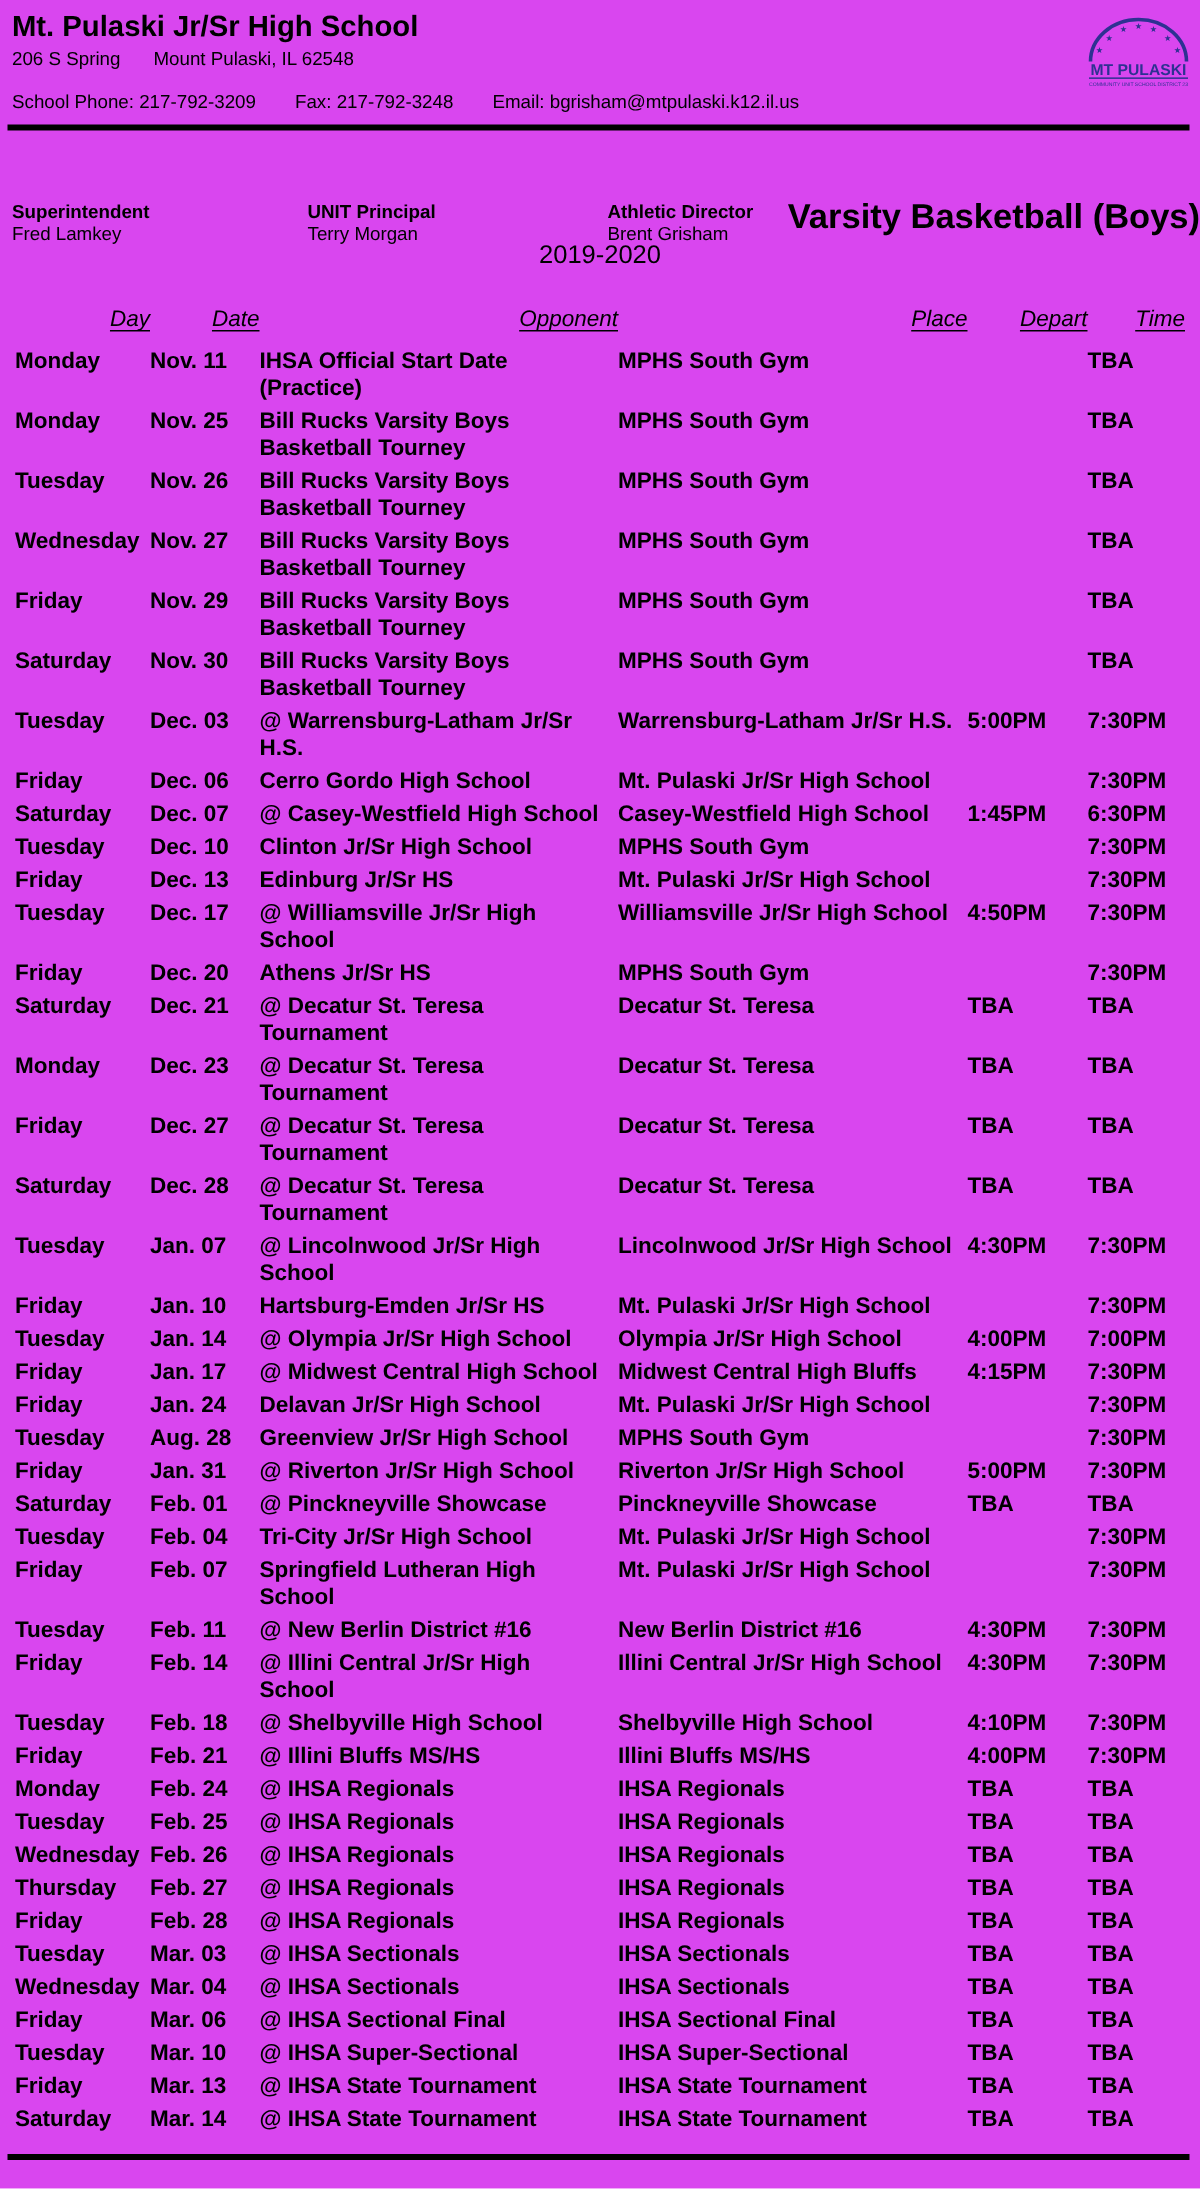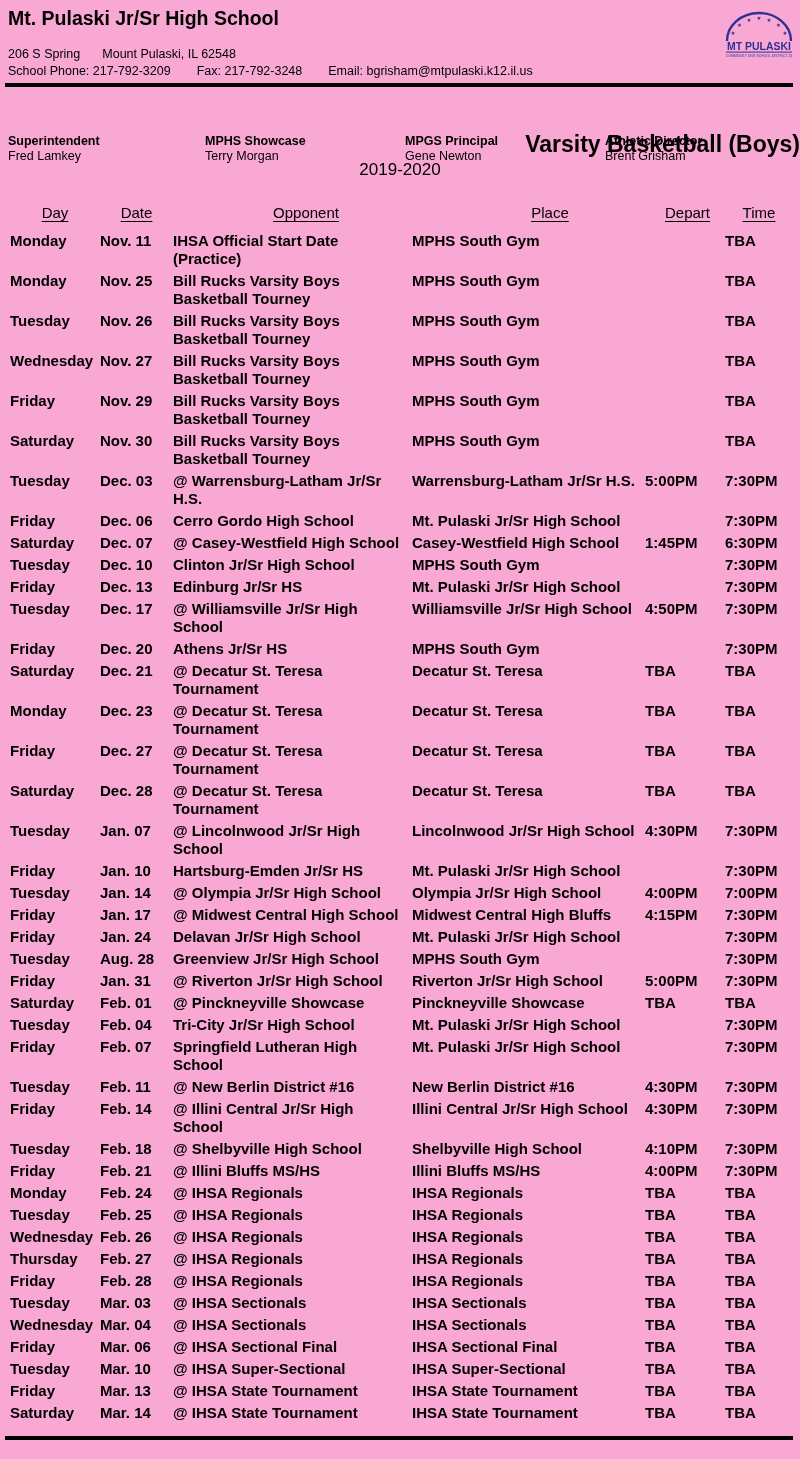--- a/index.html
+++ b/index.html
@@ -1,47 +1,47 @@
 <!DOCTYPE html>
 <html><head>
 <meta charset="utf-8">
 <style>
   html,body{margin:0;padding:0;background:#fff;}
   .page{
-    position:relative;width:800px;height:1459px;background:#f9a8d4;
+    position:relative;width:800px;height:1459px;background:#d946ef;
     font-family:"Liberation Sans",sans-serif;color:#000;overflow:hidden;
   }
   
   .letterhead{position:absolute;top:7px;left:8px;right:90px;}
   .school-name{font-size:19.5px;font-weight:bold;line-height:22px;margin:0;}
-  .addr-line{font-size:12.5px;line-height:16px;margin-top:17px;}
+  .addr-line{font-size:12.5px;line-height:16px;margin-top:2px;}
   .addr-line .seg{margin-right:22px;}
-  .contact-line{font-size:12.5px;line-height:16px;margin-top:1px;}
+  .contact-line{font-size:12.5px;line-height:16px;margin-top:13px;}
   .contact-line .seg{margin-right:26px;}
   .logo{position:absolute;top:6px;right:5px;width:72px;height:54px;}
   .rule{position:absolute;left:5px;right:7px;height:4px;background:#000;}
   .rule-top{top:83px;}
   .rule-bottom{top:1436px;}
   
   .staff{position:absolute;top:98px;left:8px;right:8px;display:grid;
     grid-template-columns:197px 200px 200px auto;}
   .staff-title{font-size:12.5px;font-weight:bold;line-height:15px;margin-top:36px;}
   .staff-name{font-size:12.5px;line-height:15px;}
   
   .event-title{position:absolute;top:131px;left:0;width:100%;text-align:right;
     font-size:23px;font-weight:bold;line-height:27px;}
   .event-season{position:absolute;top:160px;left:0;width:100%;text-align:center;
     font-size:17px;line-height:20px;}
   
   table.schedule{position:absolute;top:204px;left:10px;width:780px;
     border-collapse:collapse;table-layout:fixed;}
   col.c-day{width:90px;}  col.c-date{width:73px;}  col.c-opp{width:239px;}
   col.c-place{width:233px;} col.c-depart{width:80px;} col.c-time{width:65px;}
-  th{font-size:15px;font-weight:normal;text-align:center;vertical-align:top;
-    padding:0 0 8px 0;line-height:18px;}
+  th{font-size:15px;font-weight:normal;text-align:right;vertical-align:top;
+    padding:0 0 8px 0;line-height:18px;font-style:italic;}
   th .u{text-decoration:underline;text-underline-offset:3px;}
   th.h-opp{padding-left:27px;} th.h-place{padding-left:43px;}
   th.h-depart{padding-left:5px;} th.h-time{padding-left:3px;}
   td{font-size:15px;font-weight:bold;line-height:18px;vertical-align:top;
     padding:2px 0;}
   td.c-opp{padding-right:11px;}
   td.c-place{padding-right:2px;margin-top:36px;}
   .italic{}
   .opp-note{display:block;}
 </style>
@@ -77,26 +77,22 @@
   </svg>
 
   <div class="rule rule-top"></div>
 
   <div class="staff">
     <div>
       <div class="staff-title">Superintendent</div>
       <div class="staff-name">Fred Lamkey</div>
     </div>
     <div>
-      <div class="staff-title">MPHS Showcase</div>
+      <div class="staff-title">UNIT Principal</div>
       <div class="staff-name">Terry Morgan</div>
-    </div>
-    <div>
-      <div class="staff-title">MPGS Principal</div>
-      <div class="staff-name">Gene Newton</div>
     </div>
     <div>
       <div class="staff-title">Athletic Director</div>
       <div class="staff-name">Brent Grisham</div>
     </div>
   </div>
 
   <div class="event-title">Varsity Basketball (Boys)</div>
   <div class="event-season">2019-2020</div>
 

